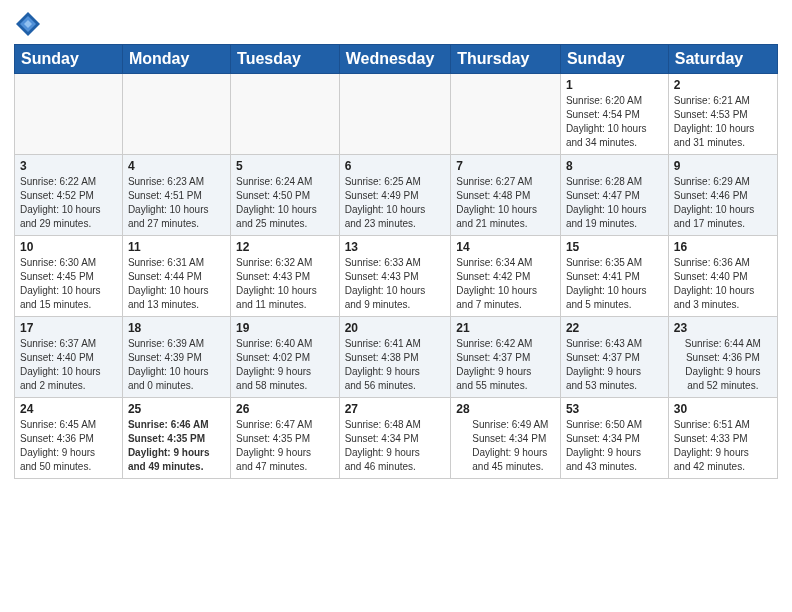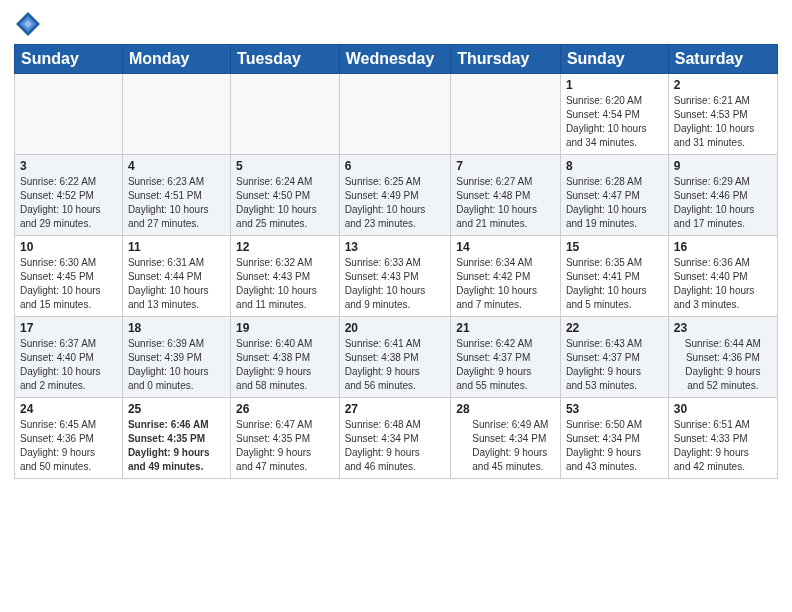--- a/index.html
+++ b/index.html
@@ -270,21 +270,21 @@
           <td>
             <span class="day-number">18</span>
             <div class="day-info" style="white-space: pre-line;">Sunrise: 6:39 AM
 Sunset: 4:39 PM
 Daylight: 10 hours
 and 0 minutes.</div>
           </td>
           <td>
             <span class="day-number">19</span>
             <div class="day-info" style="white-space: pre-line;">Sunrise: 6:40 AM
-Sunset: 4:38 PM
+Sunset: 4:02 PM
 Daylight: 9 hours
 and 58 minutes.</div>
           </td>
           <td>
             <span class="day-number">20</span>
             <div class="day-info" style="white-space: pre-line;">Sunrise: 6:41 AM
 Sunset: 4:38 PM
 Daylight: 9 hours
 and 56 minutes.</div>
           </td>

